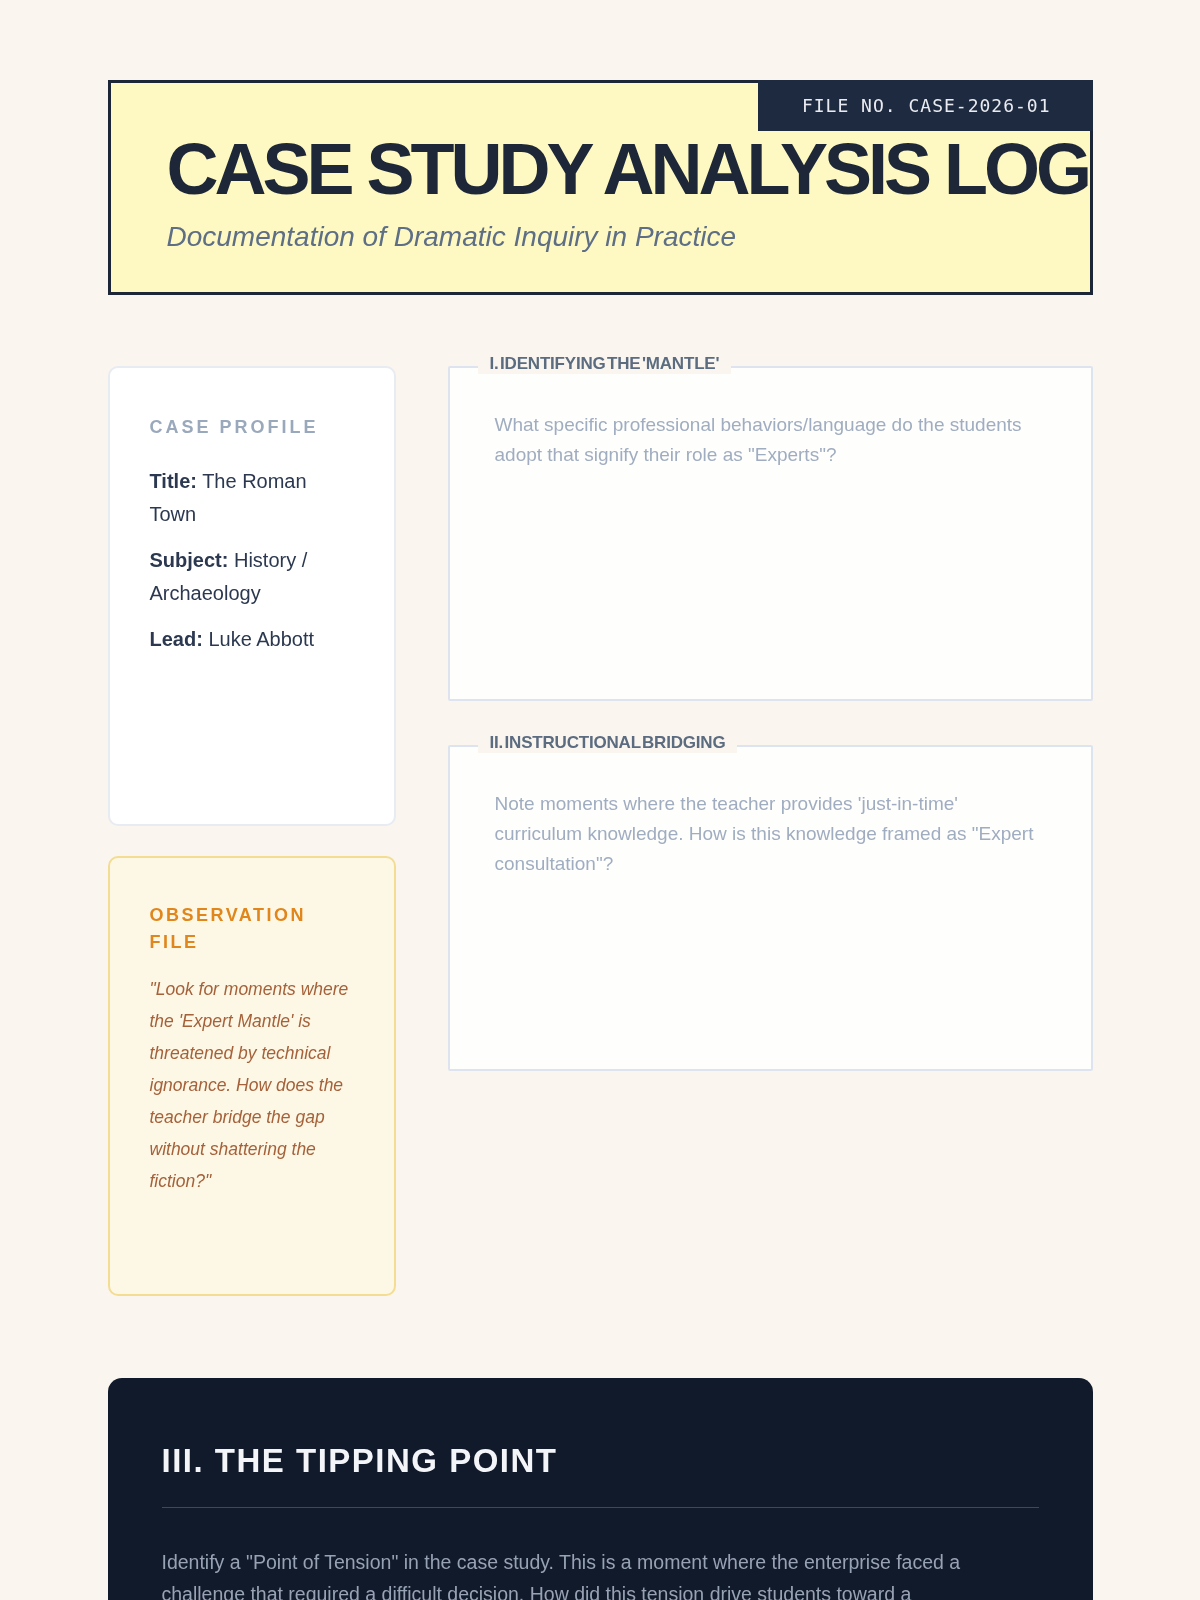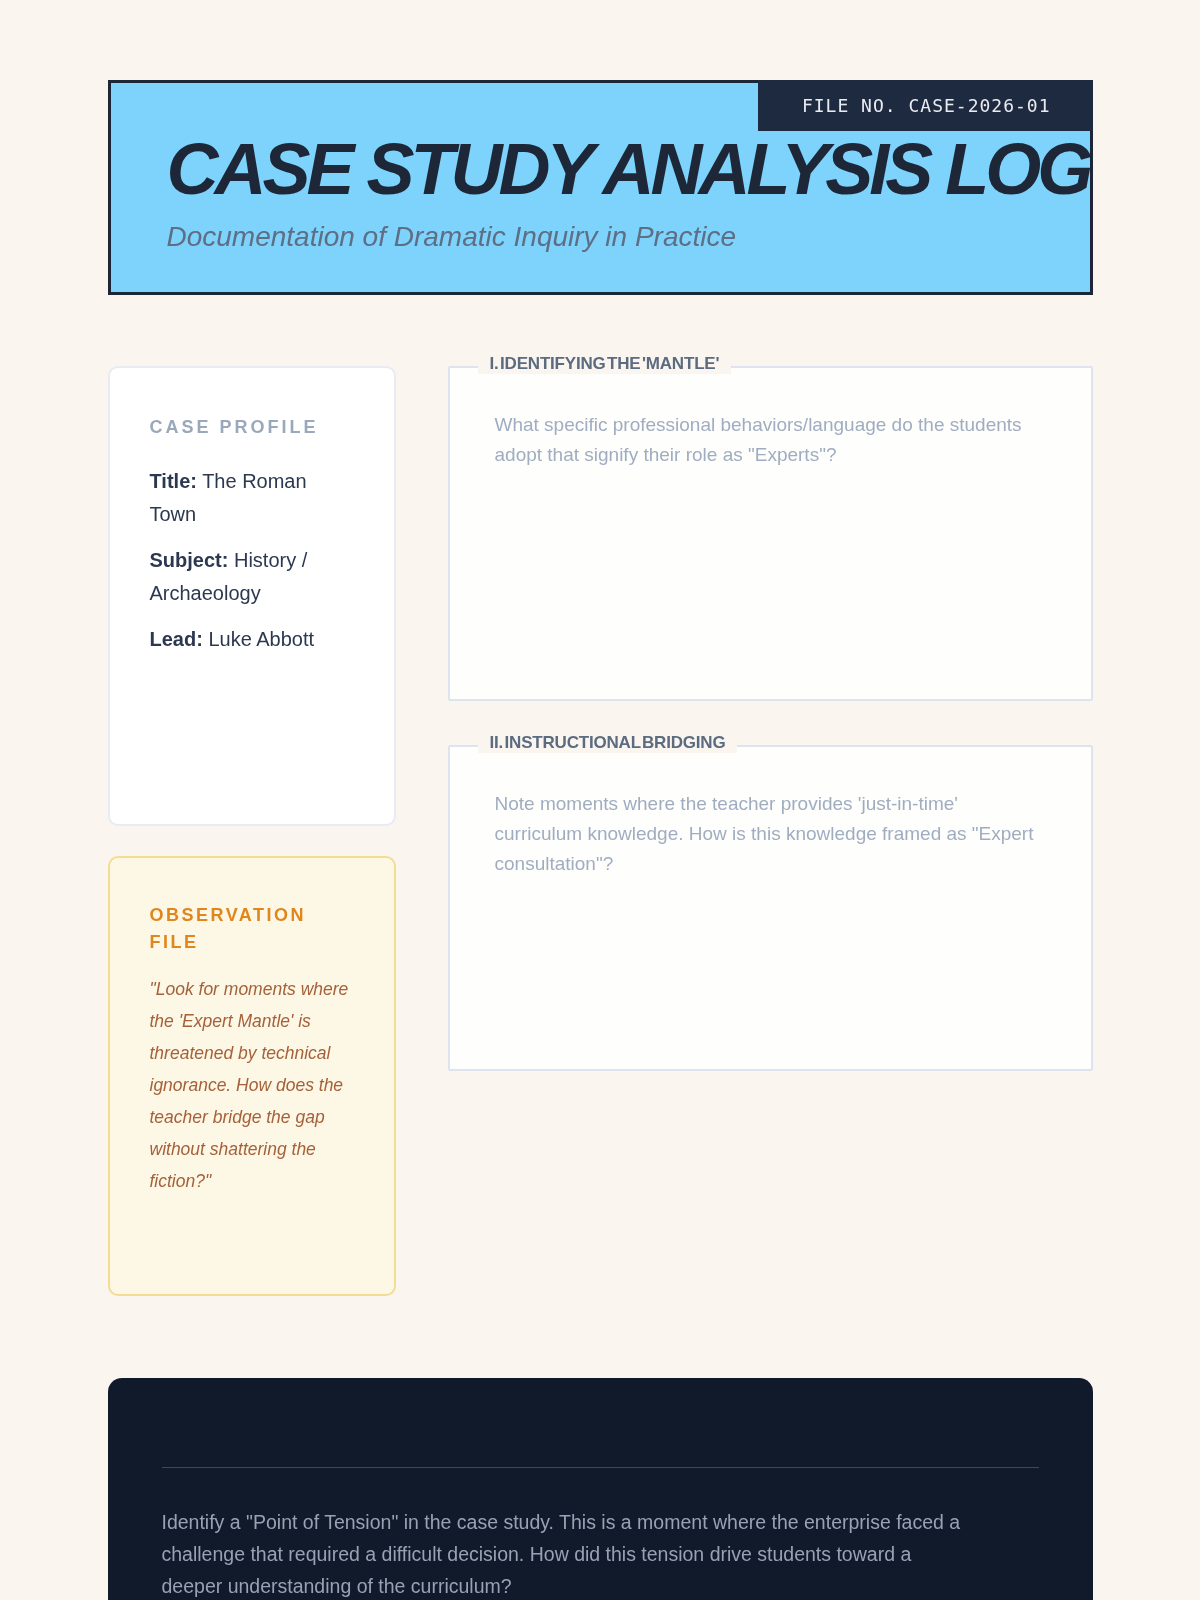--- a/index.html
+++ b/index.html
@@ -26,21 +26,21 @@
   body{
     background:var(--bg);
     font-family:"Liberation Sans", sans-serif;
   }
   .container{width:985px;margin:0 auto;}
 
   
   .header-card{
     margin-top:80px;
     position:relative;
-    background:#7dd3fc;
+    background:#fef9c3;
     border:3px solid var(--navy);
     height:215px;
     padding:50px 56px 0;
   }
   .file-badge{
     position:absolute;
     top:-3px;right:-3px;
     background:var(--badge);
     color:#e9ebf0;
     font-family:"DejaVu Sans Mono","Liberation Mono",monospace;
@@ -48,21 +48,20 @@
     letter-spacing:1px;
     padding:15px 42px 15px 44px;
   }
   .page-title{
     font-size:72px;
     font-weight:bold;
     letter-spacing:-4px;
     line-height:1;
     color:#1d2737;
     white-space:nowrap;
-    font-style:italic;
   }
   .page-subtitle{
     margin-top:16px;
     font-family:Liberation Sans, sans-serif;
     font-style:italic;
     font-size:28px;
     color:var(--subtitle);
   }
 
   
@@ -214,17 +213,18 @@
       </section>
 
       <section class="note-box second">
         <span class="note-legend">II. INSTRUCTIONAL BRIDGING</span>
         <div class="note-placeholder">Note moments where the teacher provides 'just-in-time' curriculum knowledge. How is this knowledge framed as "Expert consultation"?</div>
       </section>
     </div>
   </div>
 
   <section class="dark-section">
+    <h2 class="dark-title">III. THE TIPPING POINT</h2>
     <hr class="dark-divider">
     <p class="dark-prompt">Identify a "Point of Tension" in the case study. This is a moment where the enterprise faced a challenge that required a difficult decision. How did this tension drive students toward a deeper understanding of the curriculum?</p>
   </section>
 
 </div>
 
 </body></html>

